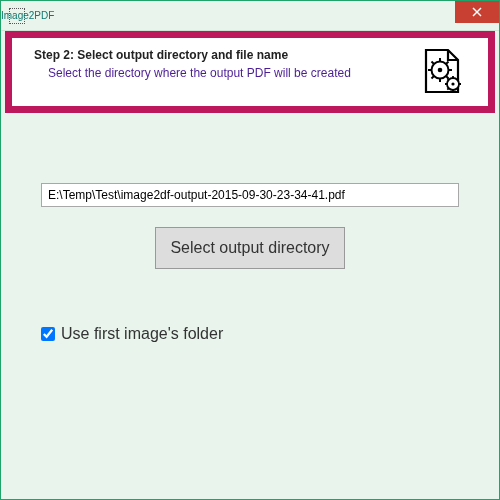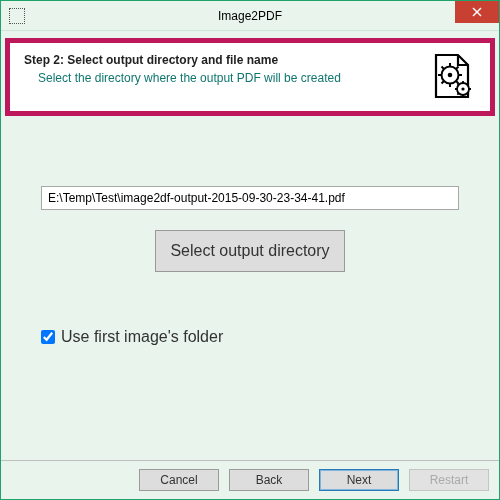--- a/index.html
+++ b/index.html
@@ -29,56 +29,56 @@
   }
   .sys-icon {
     width: 16px;
     height: 16px;
     margin-left: 8px;
     border: 1px dotted #555;
   }
   .title-text {
     position: absolute;
     left: 0; right: 0;
-    text-align: center;
-    color: #000000;
-    font-size: 12px;
+    text-align: left;
+    color: #0f766e;
+    font-size: 10px;
   }
   .close-btn {
     position: absolute;
     right: 0;
     top: 0;
     width: 44px;
     height: 22px;
     background: #c84031;
     color: #fff;
     display: flex;
     align-items: center;
     justify-content: center;
     font-size: 12px;
   }
   .header {
     background: #fff;
-    border: 5px solid #be185d;
-    margin: 7px 4px 0 4px;
-    padding: 10px 14px;
+    border: 7px solid #be185d;
+    margin: 0 4px 0 4px;
+    padding: 10px 22px;
     display: flex;
     align-items: flex-start;
     justify-content: space-between;
   }
   .header-text { flex: 1; }
   .step-title {
     font-weight: bold;
     font-size: 12px;
     color: #222;
     margin-bottom: 4px;
   }
   .step-desc {
     font-size: 12px;
-    color: #0f766e;
+    color: #4c1d95;
     margin-left: 14px;
   }
   .header-icon {
     width: 48px;
     height: 48px;
     flex-shrink: 0;
   }
   .content {
     flex: 1;
     padding: 70px 40px 20px 40px;
@@ -208,20 +208,14 @@
 
   <div class="content">
     <input type="text" class="path-input" value="E:\Temp\Test\image2df-output-2015-09-30-23-34-41.pdf" style="">
     <button class="select-btn">Select output directory</button>
     <div class="checkbox-row">
       <input type="checkbox" id="useFirst" checked="" style="">
       <label for="useFirst">Use first image's folder</label>
     </div>
   </div>
 
-  <div class="footer">
-    <button class="nav-btn">Cancel</button>
-    <button class="nav-btn">Back</button>
-    <button class="nav-btn primary">Next</button>
-    <button class="nav-btn" disabled="">Restart</button>
-  </div>
 
 </div>
 
 </body></html>

